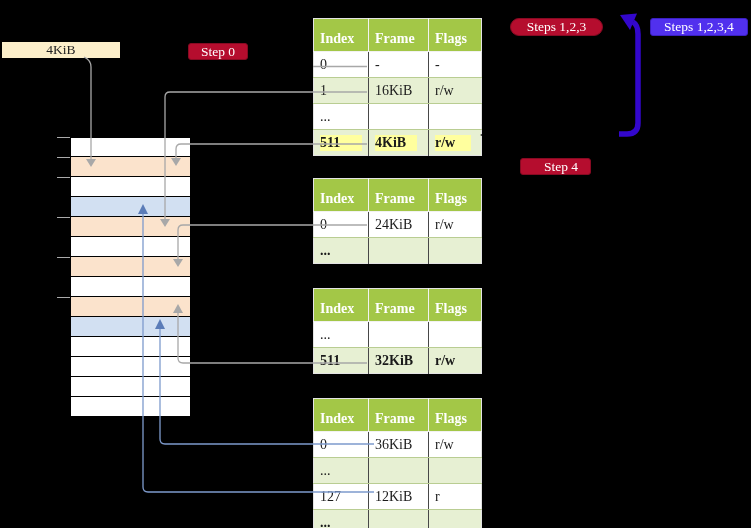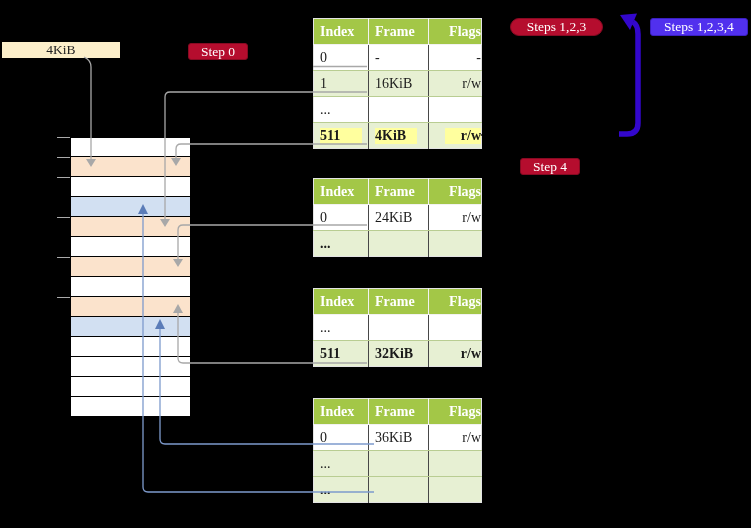--- a/index.html
+++ b/index.html
@@ -10,21 +10,21 @@
   
   .badge{
     position:absolute;display:inline-flex;align-items:center;justify-content:center;
     color:#fff;font-size:13.5px;border-radius:3px;white-space:nowrap;z-index:6;
   }
   .badge.crimson{background:#b50d2e;border:1px solid #870a22;}
   .badge.blue{background:#5130ee;border:1px solid #3a1fc0;}
   #badge-step0{left:188px;top:43px;width:58px;height:15px;}
   #badge-steps123{left:510px;top:18px;width:91px;height:16px;border-radius:9px;}
   #badge-steps1234{left:650px;top:18px;width:96px;height:16px;}
-  #badge-step4{left:520px;top:158px;width:58px;height:15px;}
+  #badge-step4{left:520px;top:158px;width:58px;height:15px;padding-left:11px;}
   
   #frame-box{
     position:absolute;left:2px;top:42px;width:118px;height:16px;background:#fcefca;
     color:#222;font-size:13.5px;display:flex;align-items:center;justify-content:center;z-index:2;
   }
   
   #memory-column{position:absolute;left:71px;top:137px;width:119px;z-index:1;}
   .mem-row{height:20px;box-sizing:border-box;border-bottom:1px solid #000;}
   .mem-row:first-child{border-top:1px solid #000;}
   .m-w{background:#ffffff;}
@@ -33,27 +33,27 @@
   
   .ptable{position:absolute;left:313px;z-index:2;}
   #table-1{top:18px;}
   #table-2{top:178px;}
   #table-3{top:288px;}
   #table-4{top:398px;}
   table{border-collapse:collapse;table-layout:fixed;background:#fff;border:1px solid #e3e3e3;}
   col.c-index{width:55px;} col.c-frame{width:60px;} col.c-flags{width:53px;}
   th{
     background:#a3c747;color:#fff;font-weight:bold;font-size:14px;text-align:left;
-    height:25px;padding:0 0 0 6px;border-right:1px solid #f2f2f2;border-bottom:1px solid #f2f2f2;
+    height:25px;padding:7px 0 0 6px;border-right:1px solid #f2f2f2;border-bottom:1px solid #f2f2f2;
   }
   td{
     font-size:14px;color:#1a1a1a;height:25px;padding:0 0 0 6px;
     border-right:1px solid #474747;border-bottom:1px solid #b9cd92;
   }
-  th:last-child,td:last-child{border-right:none;text-align:right;}
+  th:last-child,td:last-child{border-right:none;}
   tr:last-child td{border-bottom:none;font-weight:bold;}
   tr.alt td{background:#e7f0d3;}
   .hl{display:inline-block;background:#ffff9e;min-width:42px;}
   
   #overlay{position:absolute;left:0;top:0;z-index:10;pointer-events:none;}
 </style>
 </head>
 <body>
 
 <div id="frame-box">
@@ -196,20 +196,25 @@
     </tr>
     <tr>
       <td>0</td>
       <td>36KiB</td>
       <td>r/w</td>
     </tr>
     <tr class="alt">
       <td>...</td>
       <td></td>
       <td></td>
+    </tr>
+    <tr>
+      <td>127</td>
+      <td>12KiB</td>
+      <td>r</td>
     </tr>
     <tr class="alt">
       <td>...</td>
       <td></td>
       <td></td>
     </tr>
   </tbody>
     </table>
 </div>
 

